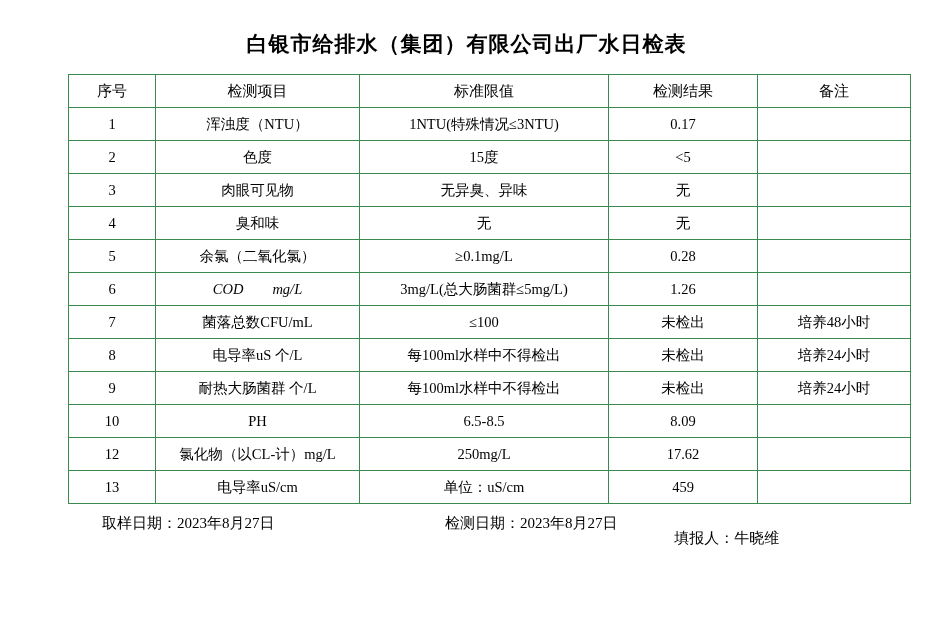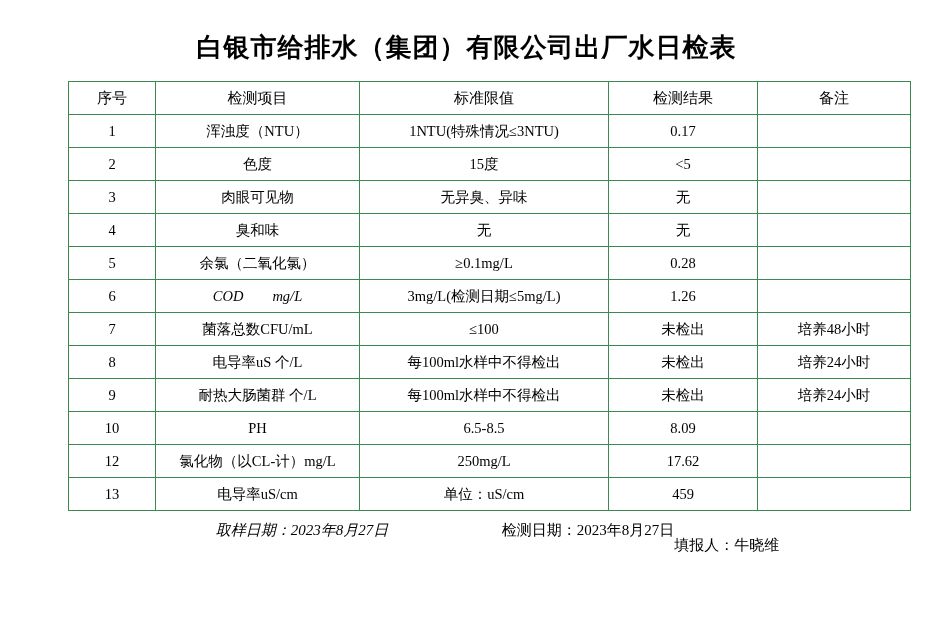--- a/index.html
+++ b/index.html
@@ -15,21 +15,21 @@
     overflow: hidden;
   }
   .page {
     position: relative;
     width: 933px;
     height: 642px;
     box-sizing: border-box;
   }
   .doc-title {
     text-align: center;
-    font-size: 26px;
+    font-size: 21px;
     font-weight: bold;
     letter-spacing: 1px;
     padding-top: 30px;
     padding-bottom: 16px;
     font-family: "Liberation Serif", "DejaVu Serif", serif;
   }
   .table-wrap {
     padding: 0 68px;
   }
   table.report {
@@ -62,22 +62,22 @@
     white-space: pre;
     font-style: italic;
   }
   .footer {
     display: flex;
     padding: 10px 68px 0 68px;
     font-size: 15px;
     font-family: "Liberation Serif", "DejaVu Serif", serif;
   }
   .footer .f-item { white-space: nowrap; }
-  .footer .f-sample { width: 300px; text-align: right; padding-left: 34px; font-style: italic;}
-  .footer .f-test   { width: 300px; text-align: right; }
+  .footer .f-sample { width: 300px; text-align: left; padding-left: 34px;}
+  .footer .f-test   { width: 300px; text-align: center; }
   .footer .f-filler { width: 200px; text-align: left; margin-top: 15px; }
 </style>
 </head>
 <body>
 
 <div class="page">
 
   <div class="doc-title">白银市给排水（集团）有限公司出厂水日检表</div>
 
   <div class="table-wrap">
@@ -123,21 +123,21 @@
         <tr>
           <td>5</td>
           <td>余氯（二氧化氯）</td>
           <td>≥0.1mg/L</td>
           <td>0.28</td>
           <td></td>
         </tr>
         <tr>
           <td>6</td>
           <td><span class="cell-spaced">COD        mg/L</span></td>
-          <td>3mg/L(检测日期≤5mg/L)</td>
+          <td>3mg/L(总大肠菌群≤5mg/L)</td>
           <td>1.26</td>
           <td></td>
         </tr>
         <tr>
           <td>7</td>
           <td>菌落总数CFU/mL</td>
           <td>≤100</td>
           <td>未检出</td>
           <td>培养48小时</td>
         </tr>

